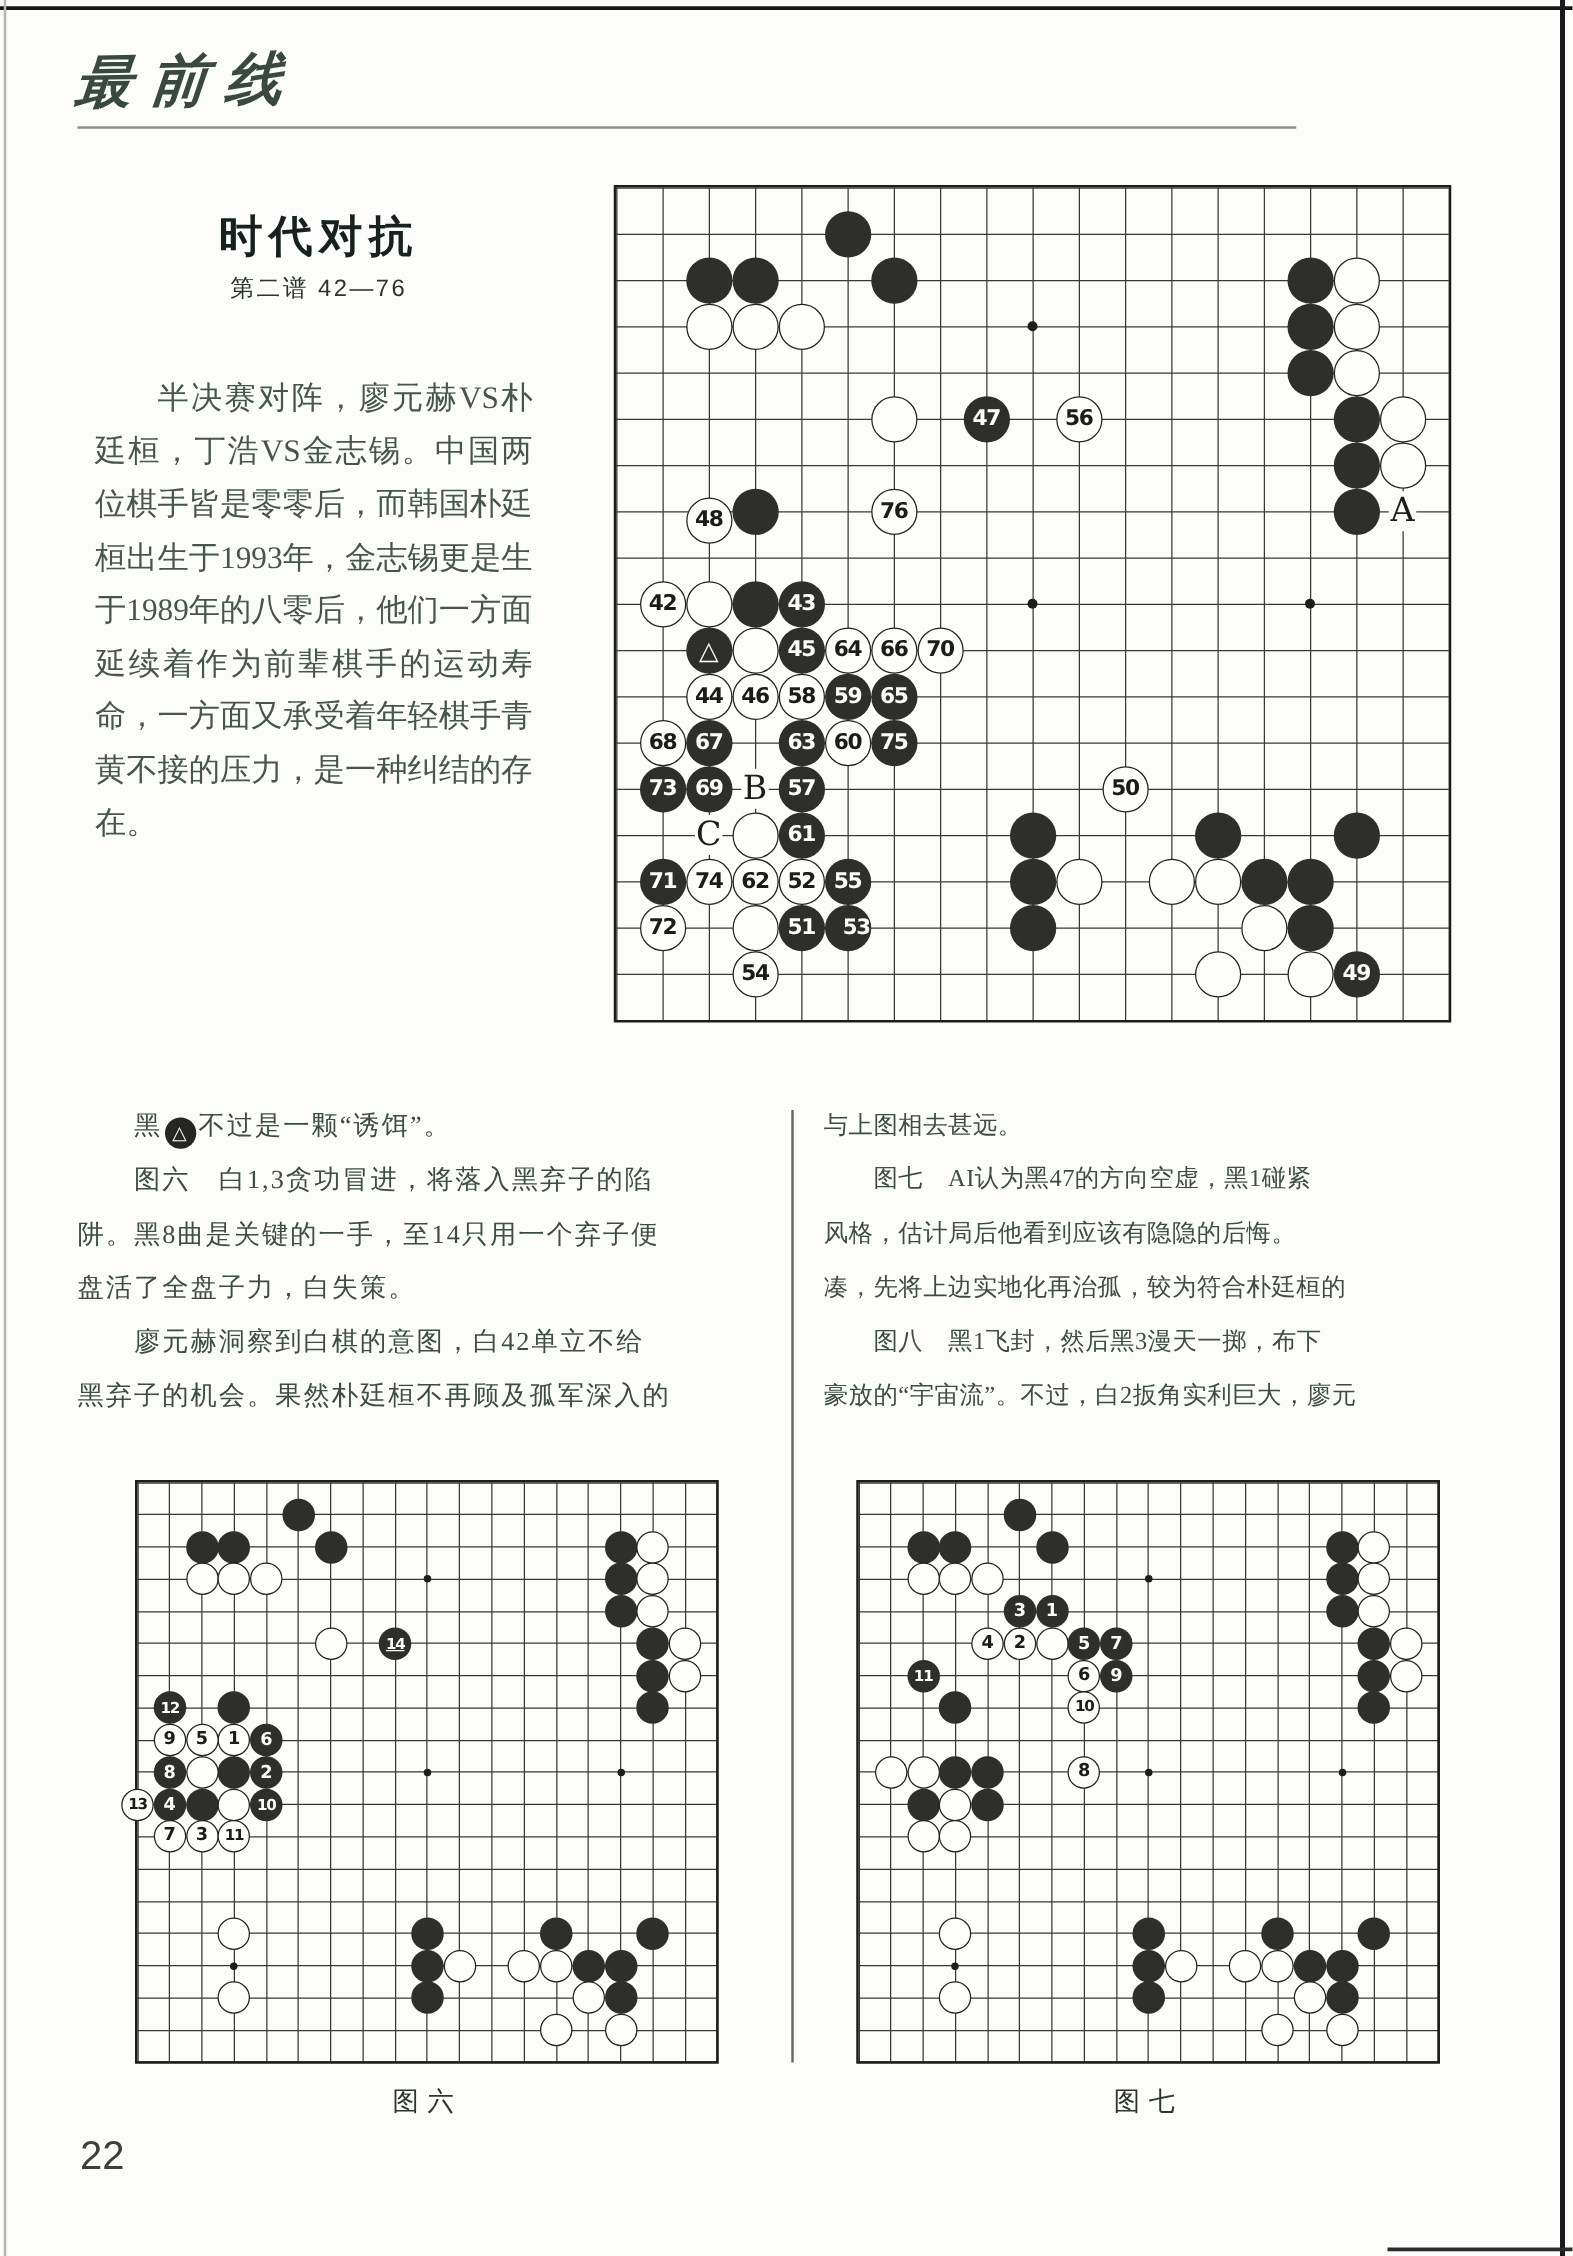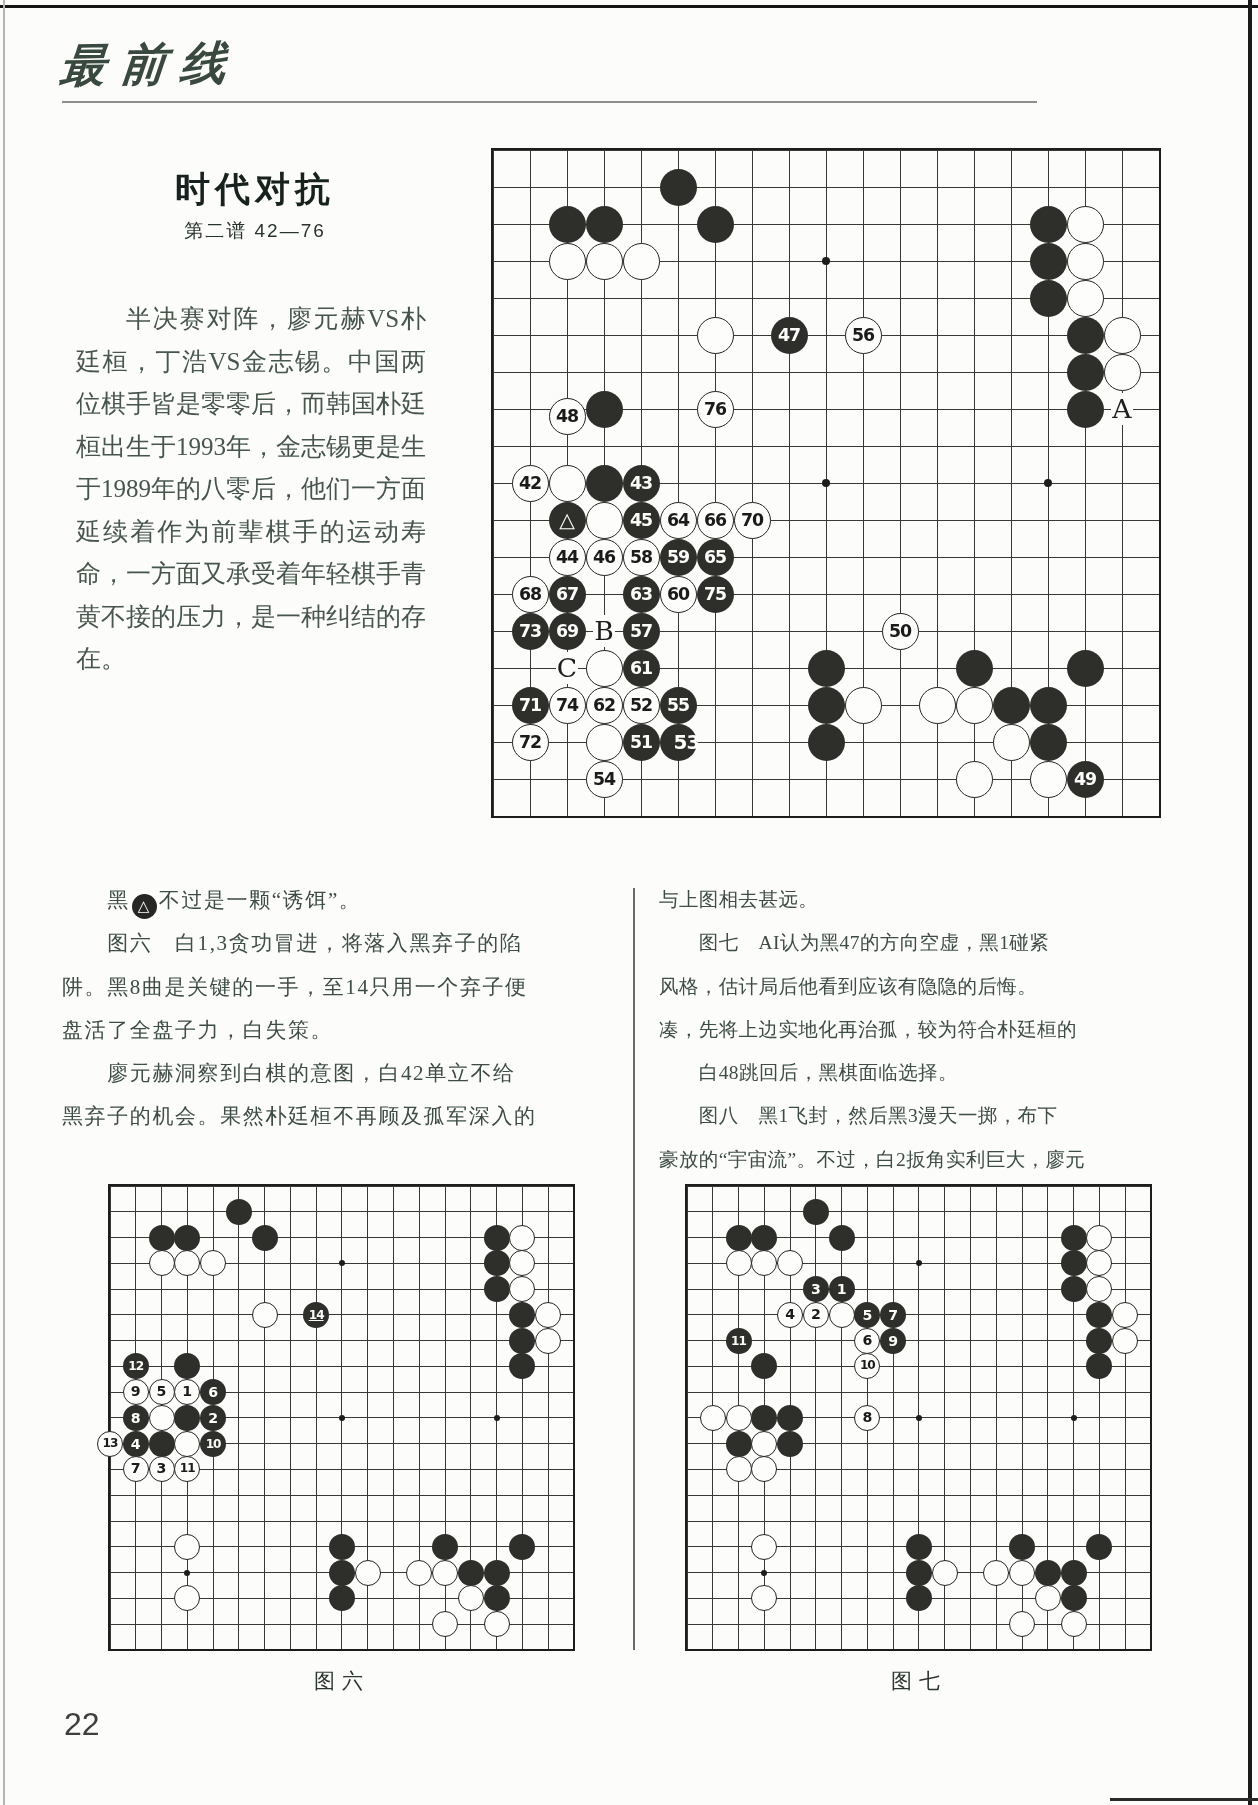--- a/index.html
+++ b/index.html
@@ -158,21 +158,21 @@
     <div class="stone b" style="left: 129.5px; top: 314.5px; width: 37px; height: 37px; line-height: 37px; font-size: 17.39px; letter-spacing: -1px;">43</div>
     <div class="stone w" style="left: 55.5px; top: 388.5px; width: 37px; height: 37px; line-height: 34px; font-size: 17.39px; letter-spacing: -1px;">44</div>
     <div class="stone b" style="left: 129.5px; top: 351.5px; width: 37px; height: 37px; line-height: 37px; font-size: 17.39px; letter-spacing: -1px;">45</div>
     <div class="stone w" style="left: 92.5px; top: 388.5px; width: 37px; height: 37px; line-height: 34px; font-size: 17.39px; letter-spacing: -1px;">46</div>
     <div class="stone b" style="left: 277.5px; top: 166.5px; width: 37px; height: 37px; line-height: 37px; font-size: 17.39px; letter-spacing: -1px;">47</div>
     <div class="stone w" style="left: 55.5px; top: 203.5px; width: 37px; height: 37px; line-height: 34px; font-size: 17.39px; letter-spacing: -1px; margin-top: 44px;">48</div>
     <div class="stone b" style="left: 573.5px; top: 610.5px; width: 37px; height: 37px; line-height: 37px; font-size: 17.39px; letter-spacing: -1px;">49</div>
     <div class="stone w" style="left: 388.5px; top: 462.5px; width: 37px; height: 37px; line-height: 34px; font-size: 17.39px; letter-spacing: -1px;">50</div>
     <div class="stone b" style="left: 129.5px; top: 573.5px; width: 37px; height: 37px; line-height: 37px; font-size: 17.39px; letter-spacing: -1px;">51</div>
     <div class="stone w" style="left: 129.5px; top: 536.5px; width: 37px; height: 37px; line-height: 34px; font-size: 17.39px; letter-spacing: -1px;">52</div>
-    <div class="stone b" style="left: 166.5px; top: 573.5px; width: 37px; height: 37px; line-height: 37px; font-size: 20px; letter-spacing: -1px; padding-left: 14px;">53</div>
+    <div class="stone b" style="left: 166.5px; top: 573.5px; width: 37px; height: 37px; line-height: 37px; font-size: 17px; letter-spacing: -1px; padding-left: 14px;">53</div>
     <div class="stone w" style="left: 92.5px; top: 610.5px; width: 37px; height: 37px; line-height: 34px; font-size: 17.39px; letter-spacing: -1px;">54</div>
     <div class="stone b" style="left: 166.5px; top: 536.5px; width: 37px; height: 37px; line-height: 37px; font-size: 17.39px; letter-spacing: -1px;">55</div>
     <div class="stone w" style="left: 351.5px; top: 166.5px; width: 37px; height: 37px; line-height: 34px; font-size: 17.39px; letter-spacing: -1px;">56</div>
     <div class="stone b" style="left: 129.5px; top: 462.5px; width: 37px; height: 37px; line-height: 37px; font-size: 17.39px; letter-spacing: -1px;">57</div>
     <div class="stone w" style="left: 129.5px; top: 388.5px; width: 37px; height: 37px; line-height: 34px; font-size: 17.39px; letter-spacing: -1px;">58</div>
     <div class="stone b" style="left: 166.5px; top: 388.5px; width: 37px; height: 37px; line-height: 37px; font-size: 17.39px; letter-spacing: -1px;">59</div>
     <div class="stone w" style="left: 166.5px; top: 425.5px; width: 37px; height: 37px; line-height: 34px; font-size: 17.39px; letter-spacing: -1px;">60</div>
     <div class="stone b" style="left: 129.5px; top: 499.5px; width: 37px; height: 37px; line-height: 37px; font-size: 17.39px; letter-spacing: -1px;">61</div>
     <div class="stone w" style="left: 92.5px; top: 536.5px; width: 37px; height: 37px; line-height: 34px; font-size: 17.39px; letter-spacing: -1px;">62</div>
     <div class="stone b" style="left: 129.5px; top: 425.5px; width: 37px; height: 37px; line-height: 37px; font-size: 17.39px; letter-spacing: -1px;">63</div>
@@ -203,21 +203,20 @@
   <div class="tline">黑弃子的机会。果然朴廷桓不再顾及孤军深入的</div>
 </div>
 
 <div class="abs divider"></div>
 
 <div class="abs col col-right">
   <div class="tline">与上图相去甚远。</div>
   <div class="tline">　　图七　AI认为黑47的方向空虚，黑1碰紧</div>
   <div class="tline">风格，估计局后他看到应该有隐隐的后悔。</div>
   <div class="tline">凑，先将上边实地化再治孤，较为符合朴廷桓的</div>
-  <div class="tline">　　白48跳回后，黑棋面临选择。</div>
   <div class="tline">　　图八　黑1飞封，然后黑3漫天一掷，布下</div>
   <div class="tline">豪放的“宇宙流”。不过，白2扳角实利巨大，廖元</div>
 </div>
 
 <div class="board" style="left: 110px; top: 1186px; width: 463.86px; height: 463.86px;">
     <div class="gline" style="left: -0.5px; top: 0px; width: 1px; height: 463.86px;"></div>
     <div class="gline" style="left: 0px; top: -0.5px; width: 463.86px; height: 1px;"></div>
     <div class="gline" style="left: 25.27px; top: 0px; width: 1px; height: 463.86px;"></div>
     <div class="gline" style="left: 0px; top: 25.27px; width: 463.86px; height: 1px;"></div>
     <div class="gline" style="left: 51.04px; top: 0px; width: 1px; height: 463.86px;"></div>

